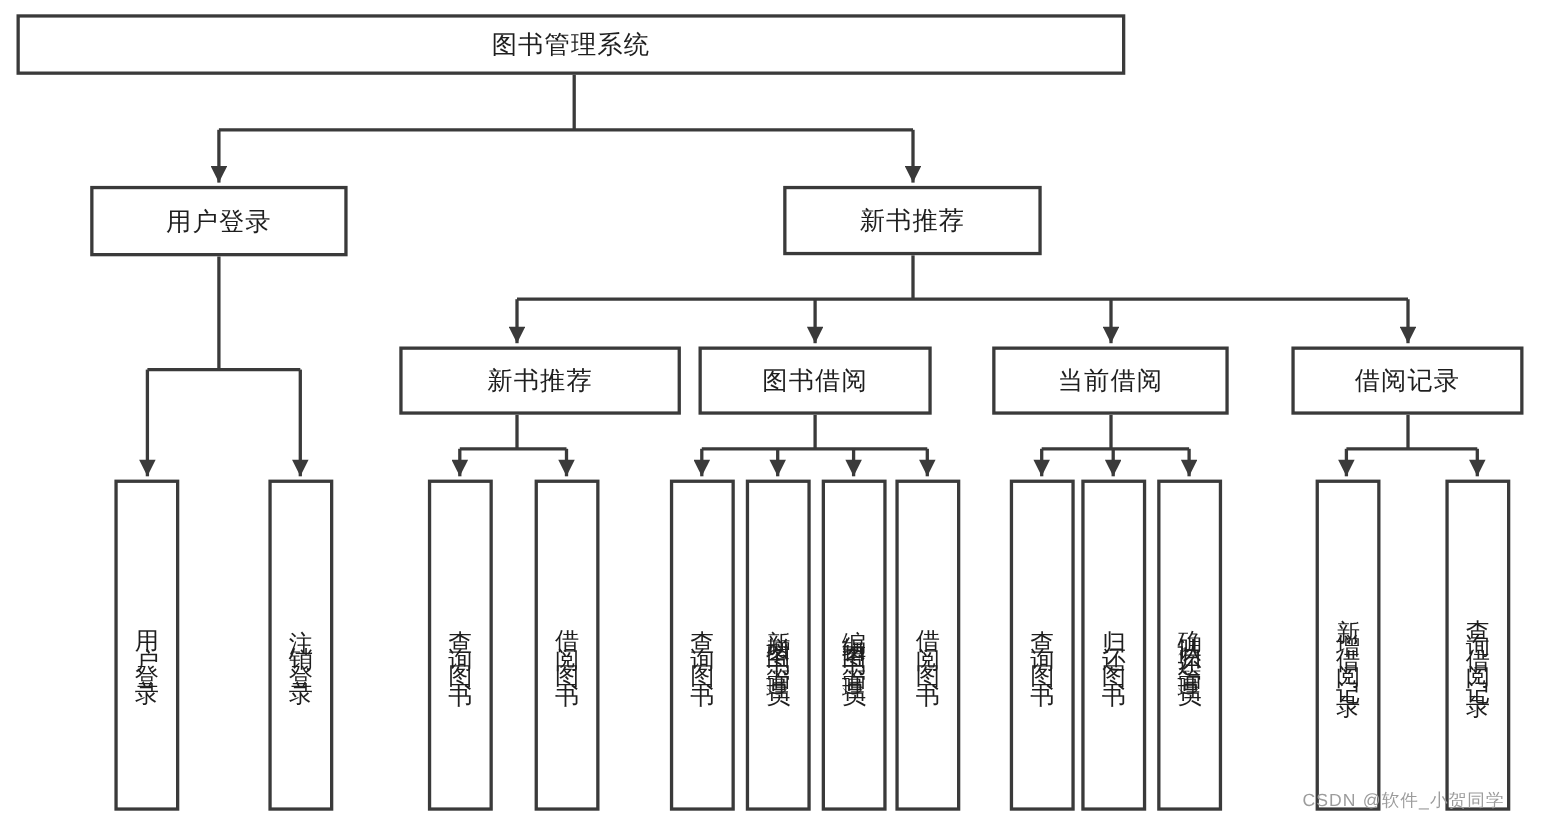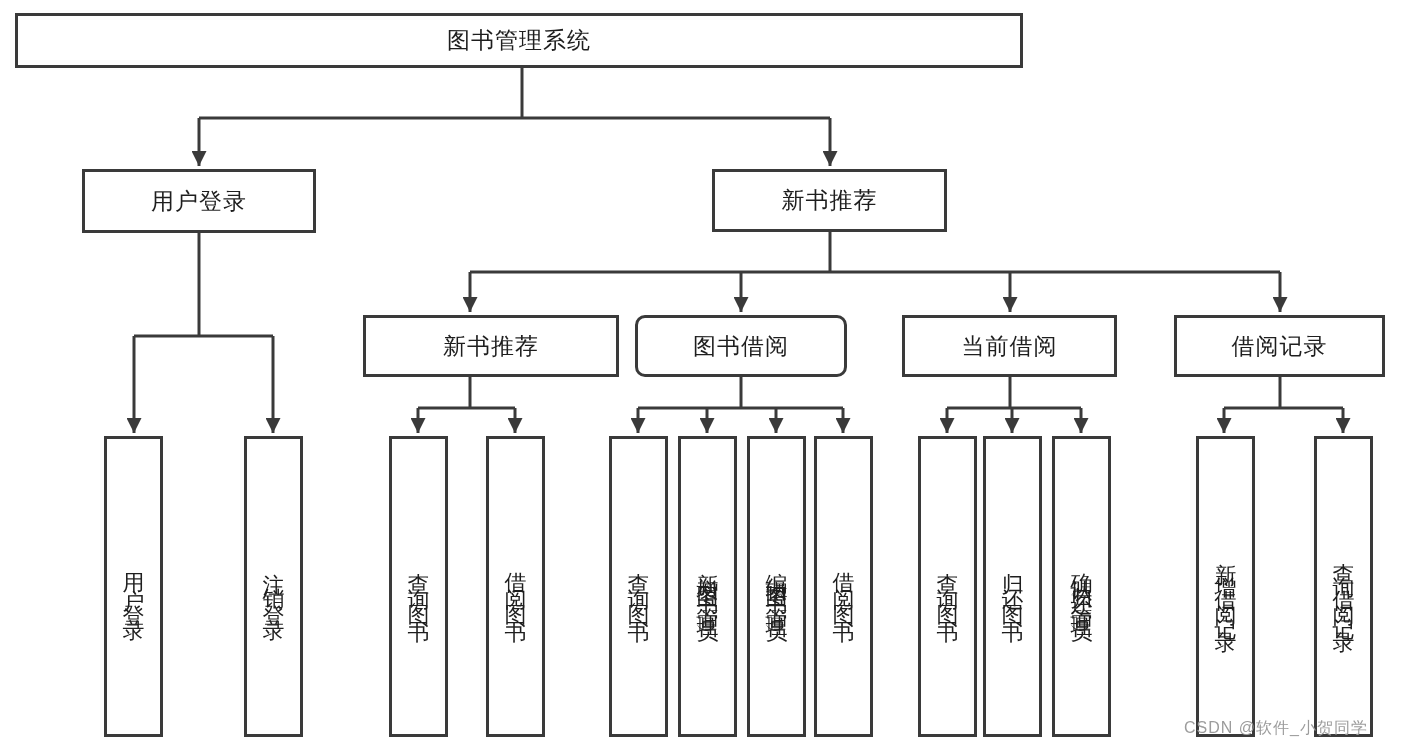--- a/index.html
+++ b/index.html
@@ -44,21 +44,21 @@
   }
   .ls-short { letter-spacing: 16px; }
   .ls-med   { letter-spacing: 14px; }
   .ls-long  { letter-spacing: 7px; }
 
   
   #n-root  { left: 15px;  top: 13px;  width: 1008px; height: 55px; }
   #n-login { left: 82px;  top: 169px; width: 234px;  height: 64px; }
   #n-mgmt  { left: 712px; top: 169px; width: 235px;  height: 63px; }
   #n-l3-0  { left: 363px;  top: 315px; width: 256px; height: 62px; }
-  #n-l3-1  { left: 635px;  top: 315px; width: 212px; height: 62px; border-radius: 10px; }
+  #n-l3-1  { left: 635px;  top: 315px; width: 212px; height: 62px; }
   #n-l3-2  { left: 902px;  top: 315px; width: 215px; height: 62px; }
   #n-l3-3  { left: 1174px; top: 315px; width: 211px; height: 62px; }
 
   
   .leaf { top: 436px; height: 301px; width: 59px; }
   #leaf-0  { left: 104px; }
   #leaf-1  { left: 244px; }
   #leaf-2  { left: 389px; }
   #leaf-3  { left: 486px; }
   #leaf-4  { left: 609px; }

